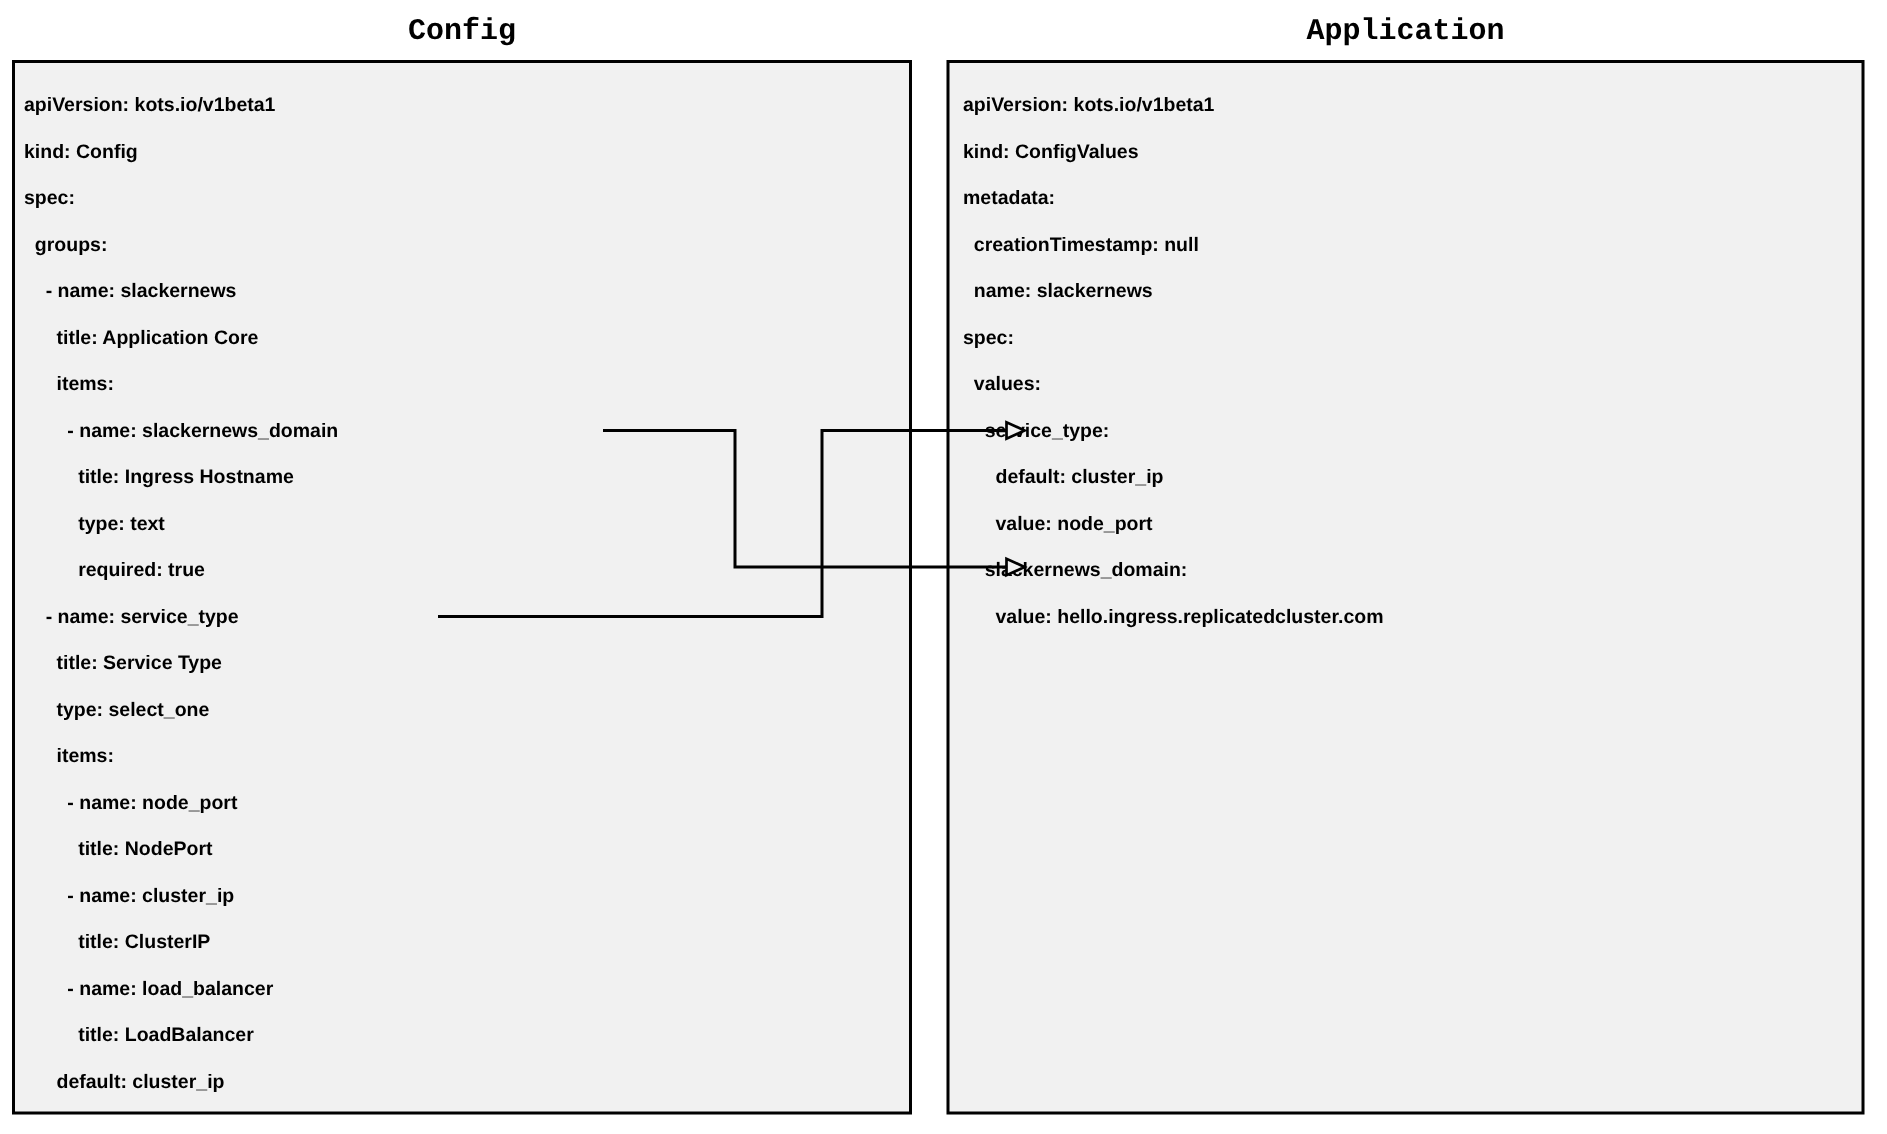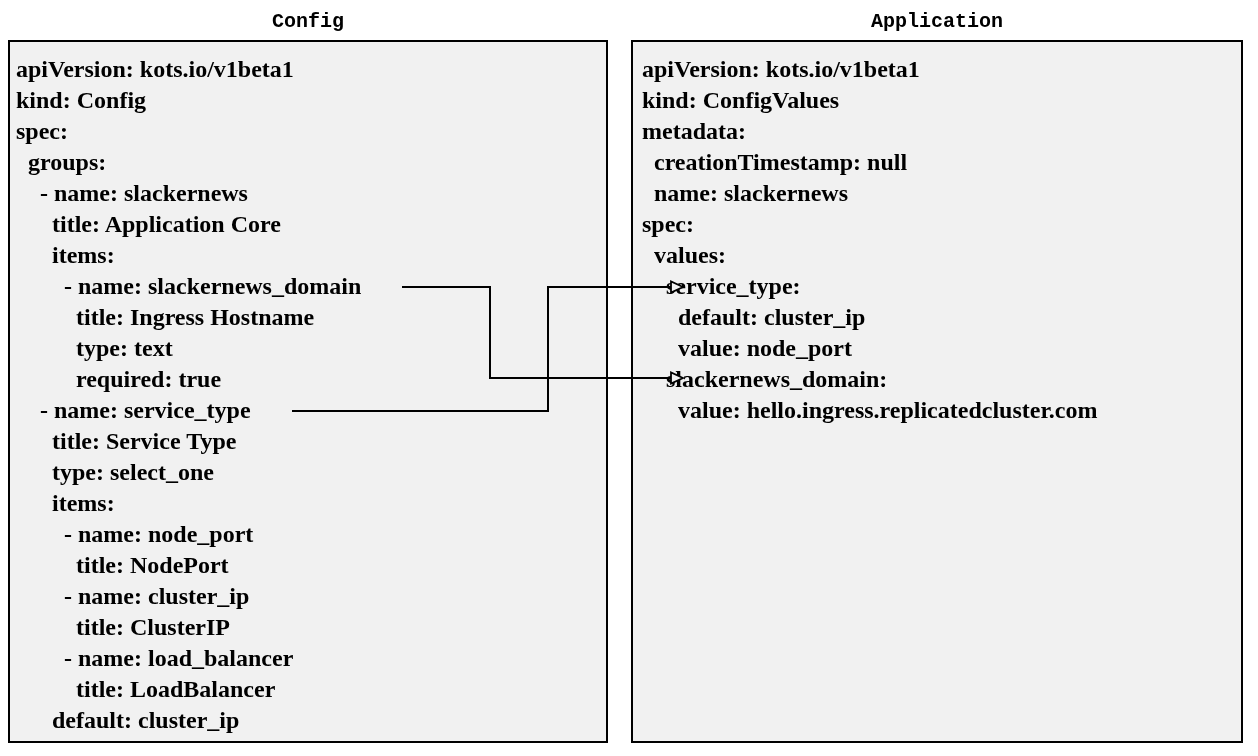--- a/index.html
+++ b/index.html
@@ -26,22 +26,22 @@
   #title-right{left:631px;width:612px;}
   .panel{
     position:absolute;top:40px;height:703px;
     background:var(--panel-background);
     border:2px solid var(--panel-border);
   }
   #panel-left{left:8px;width:600px;}
   #panel-right{left:631px;width:612px;}
   .panel pre{
     margin:0;padding:12px 4px 0 6px;
-    font-family:Liberation Serif, serif;font-weight:bold;
-    font-size:24px;line-height:31px;color:var(--text-color);
+    font-family:Liberation Sans, sans-serif;font-weight:bold;
+    font-size:13px;line-height:31px;color:var(--text-color);
     white-space:pre;
   }
   #panel-right pre{padding-left:9px;}
   #arrow-overlay{position:absolute;left:0;top:0;pointer-events:none;}
   .arrow-line{fill:none;stroke:var(--arrow-color);stroke-width:2;}
   .arrow-head{fill:var(--panel-background);stroke:var(--arrow-color);stroke-width:1.8;stroke-linejoin:miter;}
 </style>
 </head>
 <body>
 

